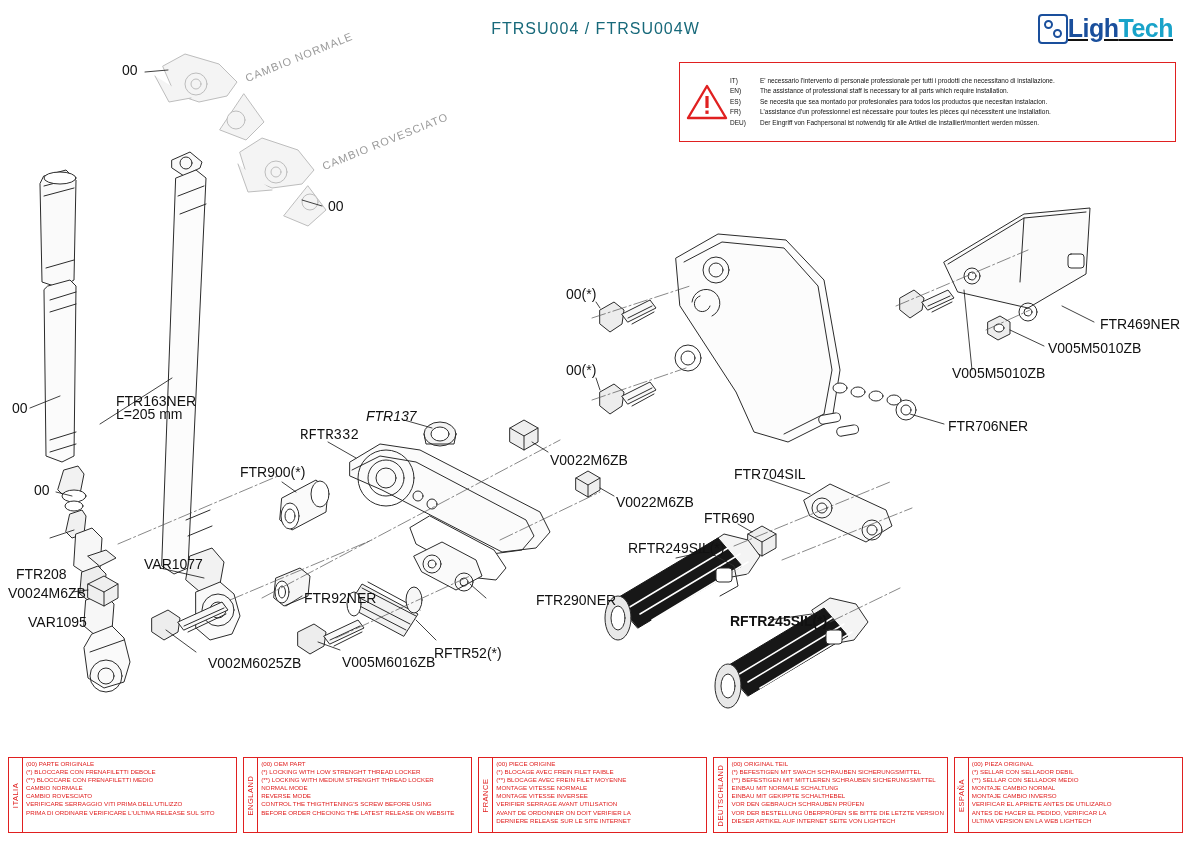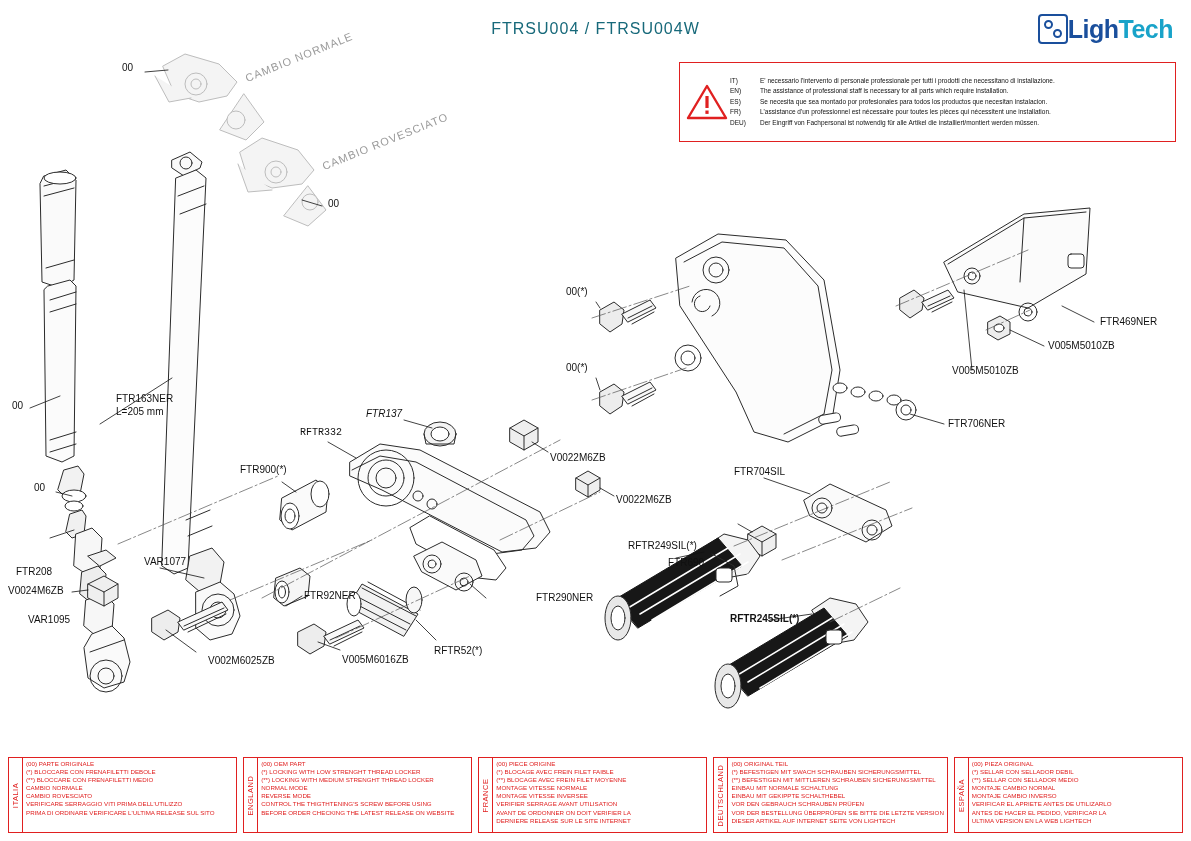--- a/index.html
+++ b/index.html
@@ -14,21 +14,21 @@
   .root{position:absolute;inset:0;}
   svg.diagram{position:absolute;left:0;top:0;width:1191px;height:841px;}
 
   
   .title{
     position:absolute;left:0;top:20px;width:1191px;text-align:center;
     font-size:16px;letter-spacing:1px;color:#17697a;
   }
   .logo{
     position:absolute;right:18px;top:14px;
-    display:flex;align-items:flex-end;
+    display:flex;align-items:flex-start;text-decoration:underline;
   }
   .logo .mark{
     width:30px;height:30px;border:2px solid #1a4f9c;border-radius:4px;
     position:relative;box-sizing:border-box;
   }
   .logo .mark:before{
     content:"";position:absolute;left:4px;top:4px;width:9px;height:9px;
     border:2px solid #1a4f9c;border-radius:50%;box-sizing:border-box;
   }
   .logo .mark:after{
@@ -46,21 +46,21 @@
   }
   .warn .tri{
     width:46px;flex:0 0 46px;display:flex;align-items:center;justify-content:center;
   }
   .warn .tri svg{display:block;}
   .warn .lines{flex:1;font-size:6.5px;line-height:10.4px;color:#111;}
   .warn .lines div{white-space:nowrap;}
   .warn .lines .cc{display:inline-block;width:30px;}
 
   
-  .lbl{position:absolute;font-size:10px;color:#111;white-space:nowrap;}
+  .lbl{position:absolute;font-size:14px;color:#111;white-space:nowrap;}
   .rot1{position:absolute;font-size:11px;color:#9a9a9a;letter-spacing:1px;
          transform:rotate(-22deg);transform-origin:left bottom;white-space:nowrap;}
 
   
   .legend{position:absolute;left:8px;top:757px;width:1175px;height:76px;display:flex;gap:6px;}
   .lbox{flex:1;border:1px solid #e02020;box-sizing:border-box;display:flex;background:#fff;}
   .lbox .side{
     width:13px;flex:0 0 13px;border-right:1px solid #e02020;
     display:flex;align-items:center;justify-content:center;
   }
@@ -356,21 +356,21 @@
   <div class="lbl" style="left:300px;top:427px;font-family:Liberation Mono, monospace;">RFTR332</div>
   <div class="lbl" style="left:240px;top:464px;">FTR900(*)</div>
   <div class="lbl" style="left:366px;top:408px;font-style:italic;">FTR137</div>
   <div class="lbl" style="left:550px;top:452px;">V0022M6ZB</div>
   <div class="lbl" style="left:616px;top:494px;">V0022M6ZB</div>
   <div class="lbl" style="left:304px;top:590px;">FTR92NER</div>
   <div class="lbl" style="left:342px;top:654px;">V005M6016ZB</div>
   <div class="lbl" style="left:434px;top:632px;margin-top:13px;">RFTR52(*)</div>
   <div class="lbl" style="left:488px;top:592px;margin-left:48px;">FTR290NER</div>
   <div class="lbl" style="left:734px;top:466px;">FTR704SIL</div>
-  <div class="lbl" style="left:668px;top:510px;margin-top:47px;">FTR690</div>
+  <div class="lbl" style="left:704px;top:510px;">FTR690</div>
   <div class="lbl" style="left:628px;top:540px;">RFTR249SIL(*)</div>
   <div class="lbl" style="left:730px;top:613px;font-weight:bold;">RFTR245SIL(*)</div>
   <div class="lbl" style="left:948px;top:418px;">FTR706NER</div>
   <div class="lbl" style="left:1100px;top:316px;">FTR469NER</div>
   <div class="lbl" style="left:1048px;top:340px;">V005M5010ZB</div>
   <div class="lbl" style="left:952px;top:365px;">V005M5010ZB</div>
 
   <div class="warn">
     <div class="tri">
       <svg width="42" height="38" viewBox="0 0 42 38">

